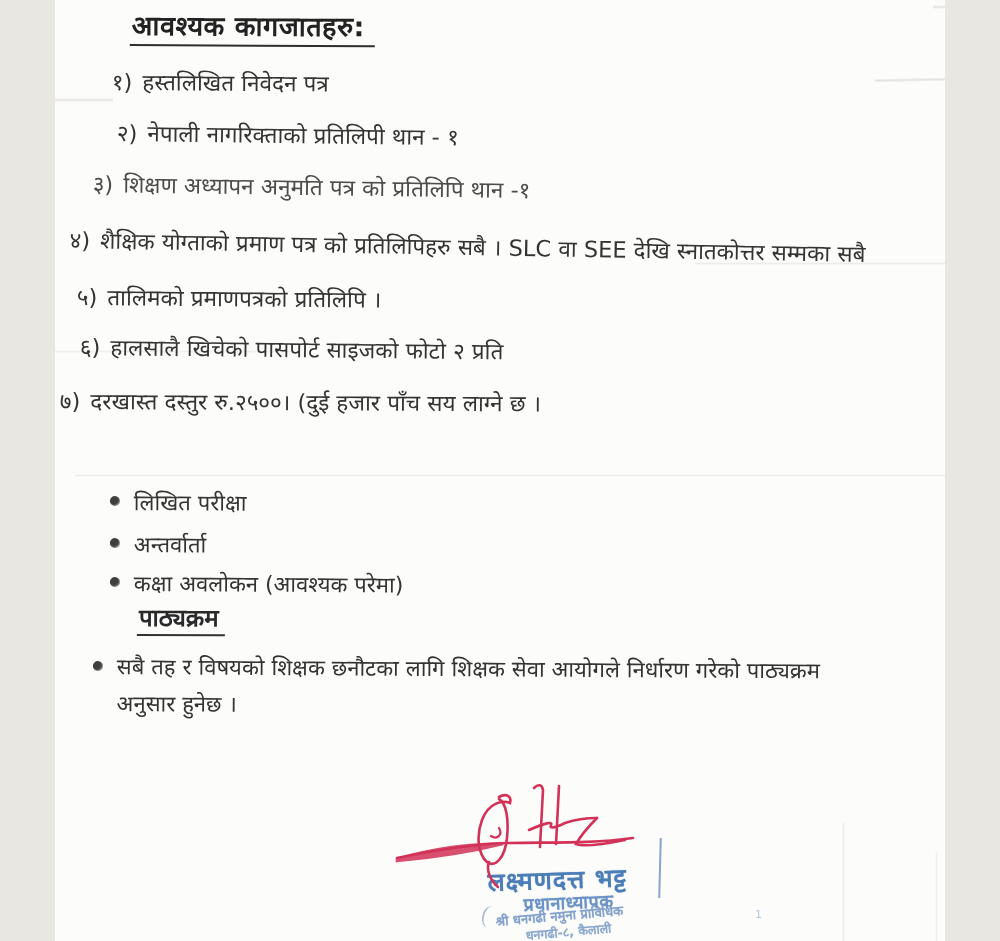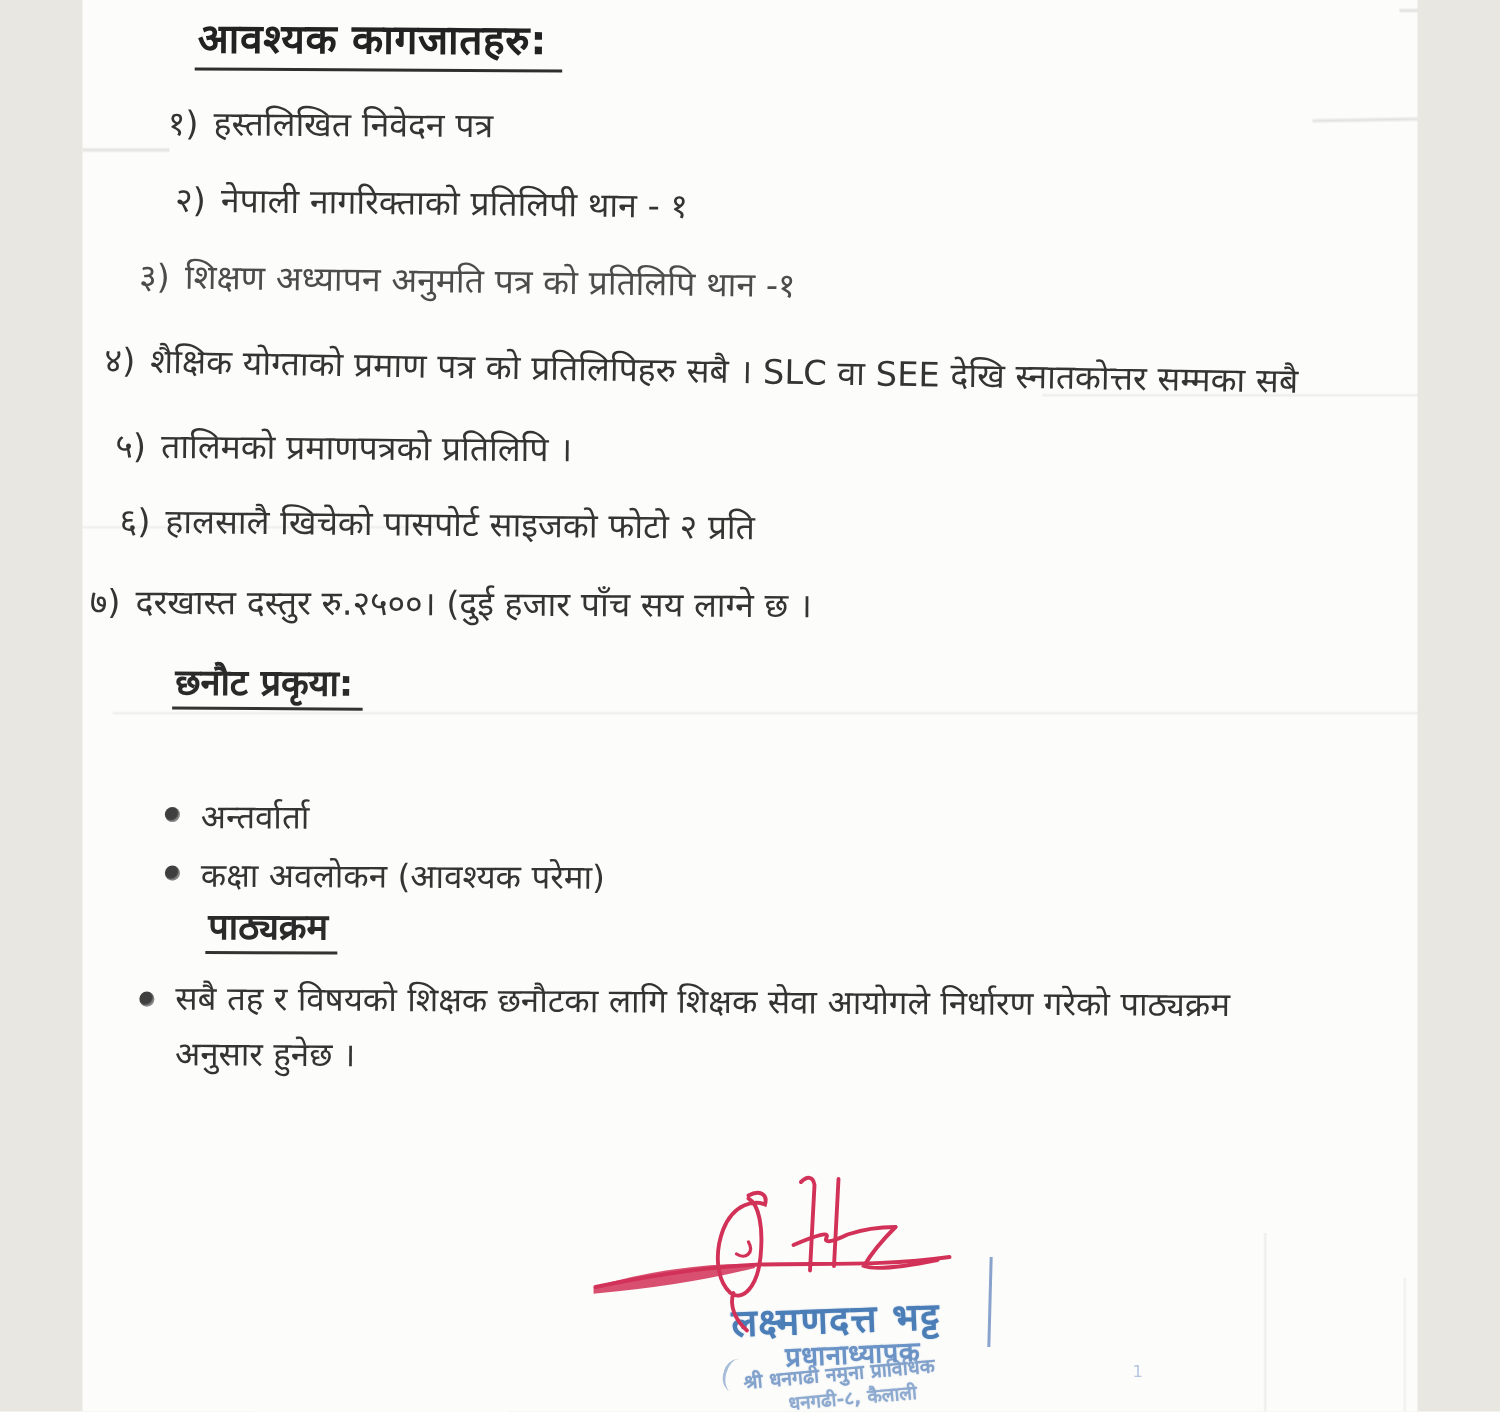--- a/index.html
+++ b/index.html
@@ -96,24 +96,25 @@
   <div class="line item" style="left:22px;top:281px;transform:rotate(.5deg);">
     <span class="num">५)</span><span>तालिमको प्रमाणपत्रको प्रतिलिपि ।</span>
   </div>
   <div class="line item" style="left:25px;top:331px;transform:rotate(.6deg);">
     <span class="num">६)</span><span>हालसालै खिचेको पासपोर्ट साइजको फोटो २ प्रति</span>
   </div>
   <div class="line item" style="left:5px;top:385px;transform:rotate(.3deg);">
     <span class="num">७)</span><span>दरखास्त दस्तुर रु.२५००। (दुई हजार पाँच सय लाग्ने छ ।</span>
   </div>
 
-  <div class="line" style="left:60px;top:437px;transform:rotate(.4deg);">
-    <span class="sec-head">छनौट प्रकृया:</span>
+
+  <div class="line bullet-row" style="left:55px;top:486px;transform:rotate(.3deg);">
+    <span class="dot"></span>
+    <span class="bullet-text">लिखित परीक्षा</span>
   </div>
-
   <div class="line bullet-row" style="left:55px;top:528px;transform:rotate(.3deg);">
     <span class="dot"></span>
     <span class="bullet-text">अन्तर्वार्ता</span>
   </div>
   <div class="line bullet-row" style="left:55px;top:567px;transform:rotate(.3deg);">
     <span class="dot"></span>
     <span class="bullet-text">कक्षा अवलोकन (आवश्यक परेमा)</span>
   </div>
 
   <div class="line" style="left:82px;top:600px;transform:rotate(.2deg);">

